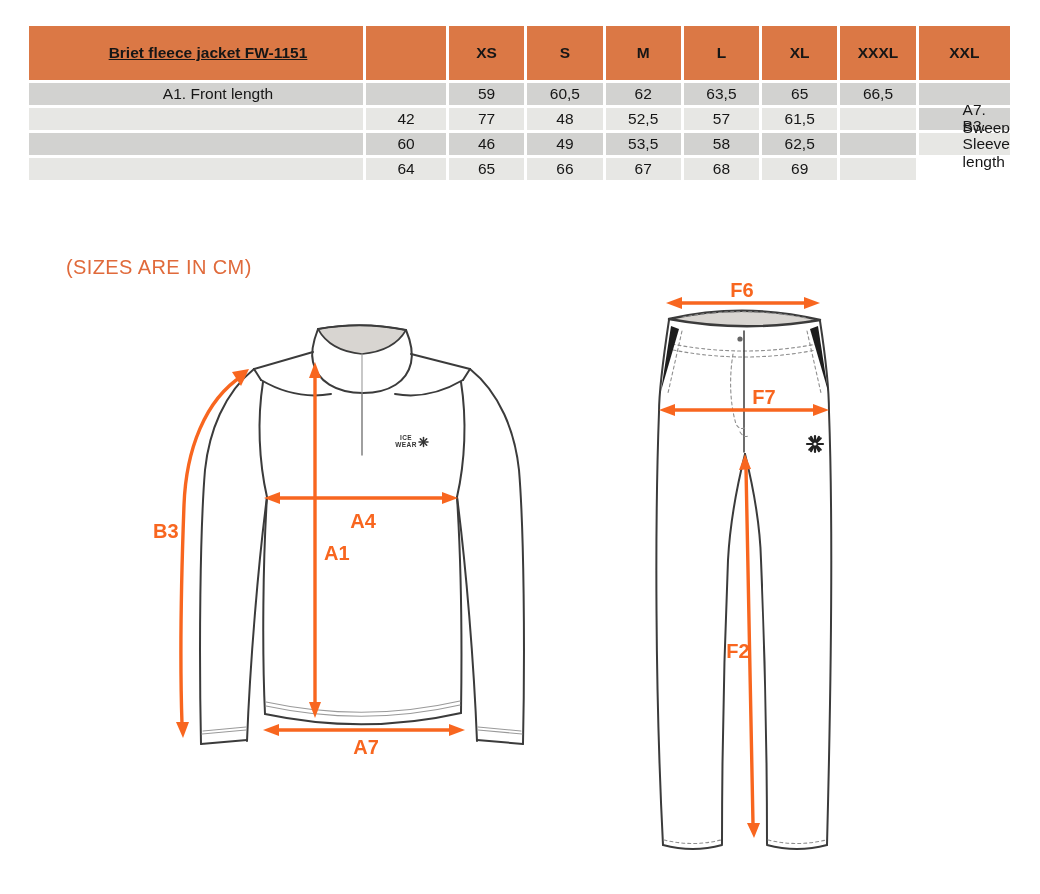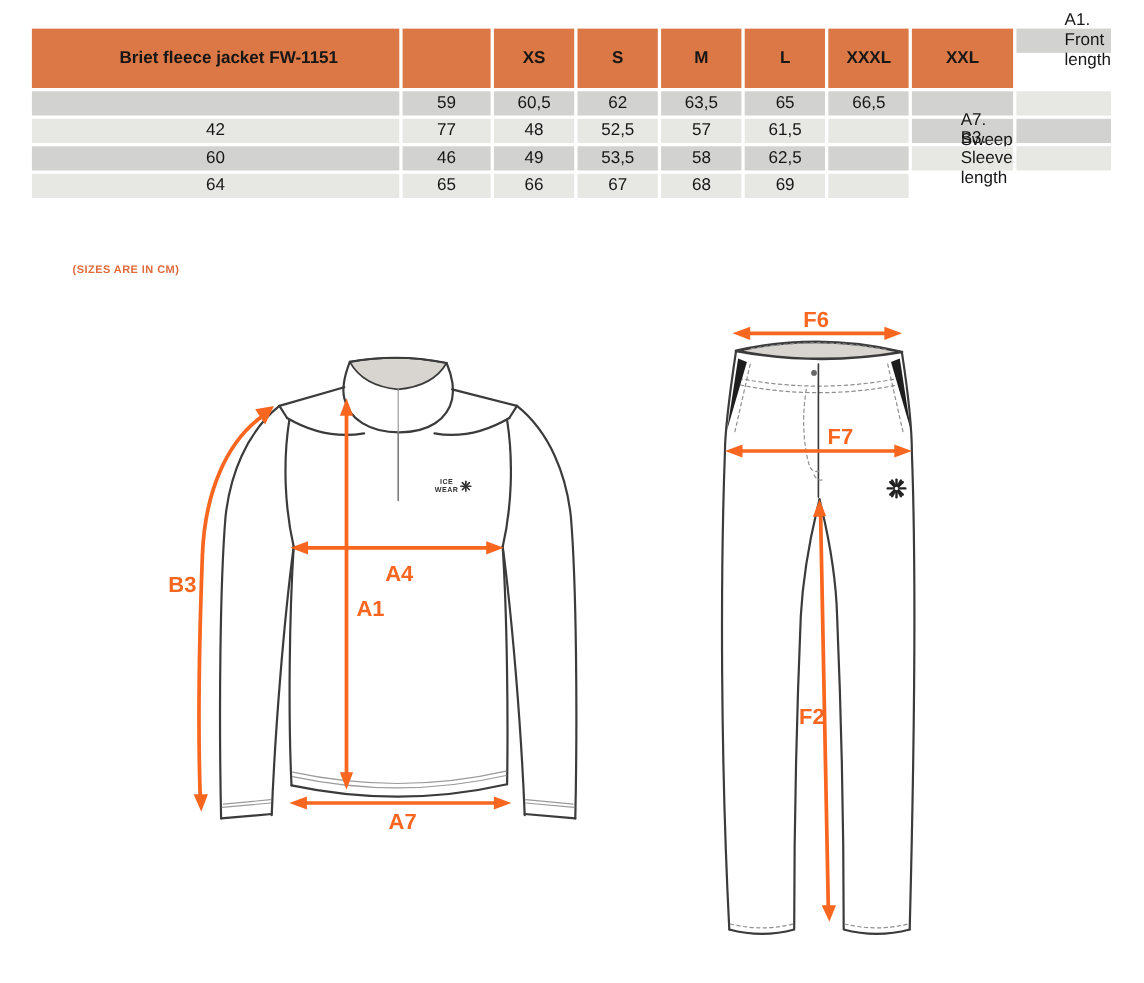--- a/index.html
+++ b/index.html
@@ -24,29 +24,29 @@
     gap:3px;
   }
   .size-table>div{
     display:flex;align-items:center;justify-content:center;
     font-size:15.5px;color:#161616;
   }
   .st-head{
     background:var(--header-bg);color:#ffffff;font-weight:bold;
     height:54px;font-size:15px;
   }
-  .st-title{justify-content:flex-start;padding-left:24px;font-size:16px;}
+  .st-title{justify-content:flex-start;padding-left:24px;font-size:16px;text-decoration:underline;}
   .st-cell{height:22px;}
   .st-label{justify-content:flex-start;padding-left:44px;}
   .row-dark{background:var(--row-dark);}
   .row-light{background:var(--row-light);}
   
   .sizes-note{
-    position:absolute;left:66px;top:240px;
-    color:var(--note-orange);font-size:10px;font-weight:700;letter-spacing:.4px;
+    position:absolute;left:66px;top:256px;
+    color:var(--note-orange);font-size:20px;font-weight:400;letter-spacing:.4px;
   }
   
   .jacket-svg{position:absolute;left:148px;top:288px;}
   .pants-svg{position:absolute;left:618px;top:270px;}
   .outline{fill:none;stroke:var(--line-dark);stroke-width:2;stroke-linecap:round;stroke-linejoin:round;}
   .outline-thin{fill:none;stroke:#9a9a9a;stroke-width:1.1;stroke-linecap:round;}
   .stitch{fill:none;stroke:#8f8f8f;stroke-width:1.1;stroke-dasharray:3 3;stroke-linecap:round;}
   .arrow{fill:none;stroke:var(--arrow-orange);stroke-width:3.4;stroke-linecap:round;}
   .ahead{fill:var(--arrow-orange);stroke:none;}
   .dim{fill:var(--arrow-orange);font-family:"Liberation Sans",sans-serif;font-size:20px;font-weight:700;}
@@ -61,20 +61,21 @@
 <div class="page">
 
   <div class="size-table">
 
     <div class="st-head st-title">Briet fleece jacket FW-1151</div>
     <div class="st-head"></div>
     <div class="st-head">XS</div>
     <div class="st-head">S</div>
     <div class="st-head">M</div>
     <div class="st-head">L</div>
+    <div class="st-head">XL</div>
     <div class="st-head">XXXL</div>
     <div class="st-head">XXL</div>
 
     <div class="st-cell st-label row-dark">A1. Front length</div>
     <div class="st-cell row-dark"></div>
     <div class="st-cell row-dark">59</div>
     <div class="st-cell row-dark">60,5</div>
     <div class="st-cell row-dark">62</div>
     <div class="st-cell row-dark">63,5</div>
     <div class="st-cell row-dark">65</div>

